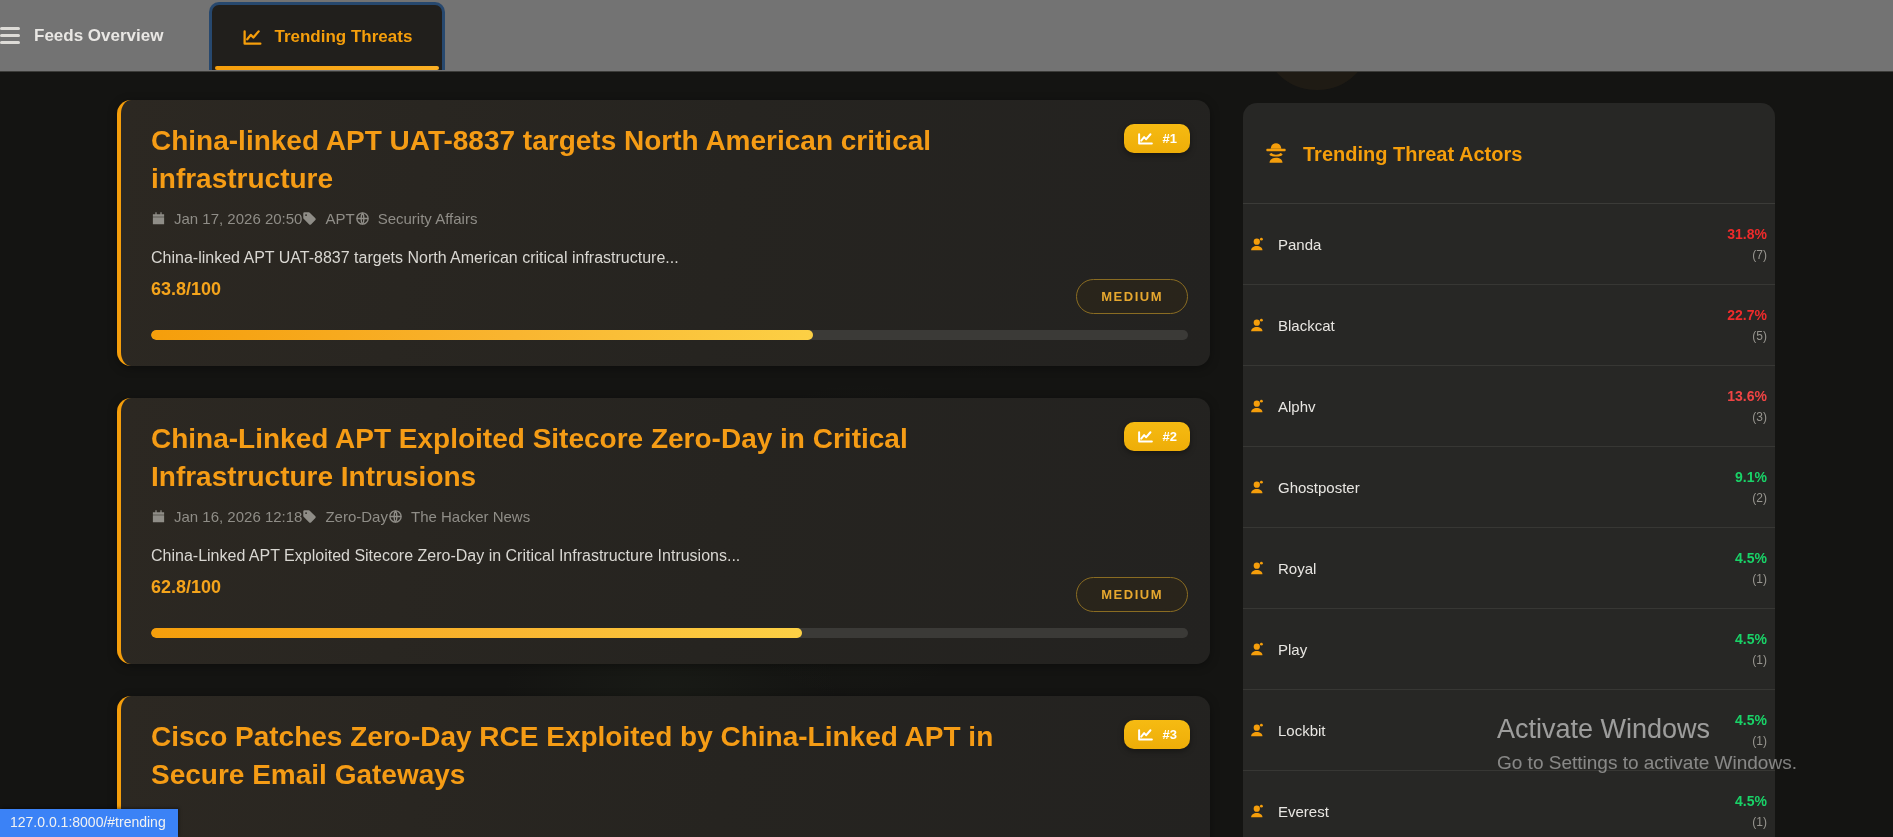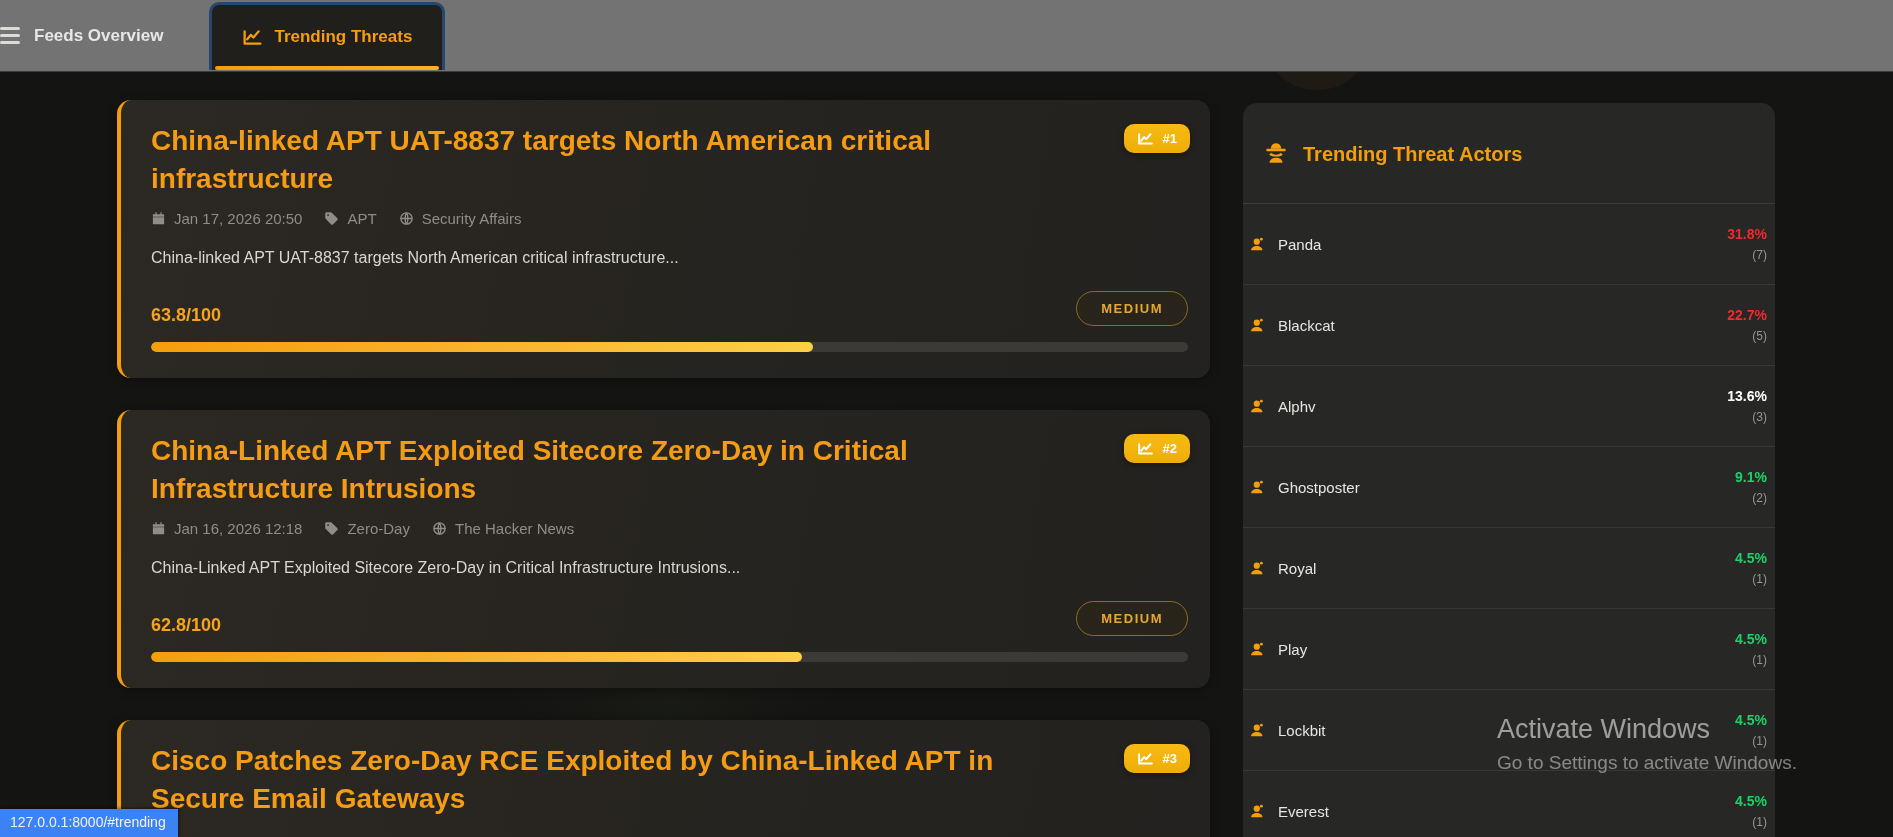--- a/index.html
+++ b/index.html
@@ -55,26 +55,26 @@
   .card.clipped { min-height:210px; margin-bottom:0; }
   .card h2 {
     color:#f59c15; font-size:28px; line-height:38px; font-weight:bold; max-width:920px;
   }
   .rank-badge {
     position:absolute; top:24px; right:20px; display:flex; align-items:center; gap:9px;
     background:linear-gradient(180deg,#f6bb12,#eead08); color:#ffffff;
     font-size:13px; font-weight:bold; padding:6px 13px; border-radius:10px;
     box-shadow:0 2px 6px rgba(0,0,0,0.4);
   }
-  .meta { display:flex; align-items:center; gap:22px; margin-top:12px;
+  .meta { display:flex; align-items:center; margin-top:12px;
     color:#8f8d87; font-size:15px; }
   .meta .m-item { display:flex; align-items:center; gap:8px; }
   .meta svg { flex:0 0 auto; }
   .desc { margin-top:22px; color:#d9d7d2; font-size:16px; }
-  .score-row { display:flex; align-items:flex-end; justify-content:space-between; margin-top:24px; }
+  .score-row { display:flex; align-items:flex-start; justify-content:space-between; margin-top:12px; }
   .score { color:#f5a41b; font-size:18px; font-weight:600; }
   .sev-badge {
     border:1px solid #8a6c22; color:#e7a82f; background:rgba(48,40,22,0.45);
     font-size:13px; font-weight:bold; letter-spacing:1.5px;
     padding:9px 24px; border-radius:999px;
   }
   .progress { margin-top:16px; height:10px; background:#3b3a37; border-radius:6px; overflow:hidden; }
   .progress .fill { height:100%; border-radius:6px;
     background:linear-gradient(90deg,#f59e0b 0%, #f9b530 55%, #fcd045 100%); }
   
@@ -265,21 +265,21 @@
           </span>
       </li>
       <li class="actor-row">
         <svg class="a-ic" width="17" height="17" viewBox="0 0 24 24" fill="#f59e0b">
             <circle cx="11" cy="8" r="4.4"></circle>
             <path d="M3 20c0-3.6 3.6-6 8-6s8 2.4 8 6z"></path>
             <circle cx="17.5" cy="4.5" r="2"></circle>
           </svg>
         <span class="name">Alphv</span>
         <span class="actor-right">
-            <span class="pct" style="color: #ffffff;">13.6%</span>
+            <span class="pct" style="color: #ef4444;">13.6%</span>
             <span class="count">(3)</span>
           </span>
       </li>
       <li class="actor-row">
         <svg class="a-ic" width="17" height="17" viewBox="0 0 24 24" fill="#f59e0b">
             <circle cx="11" cy="8" r="4.4"></circle>
             <path d="M3 20c0-3.6 3.6-6 8-6s8 2.4 8 6z"></path>
             <circle cx="17.5" cy="4.5" r="2"></circle>
           </svg>
         <span class="name">Ghostposter</span>

